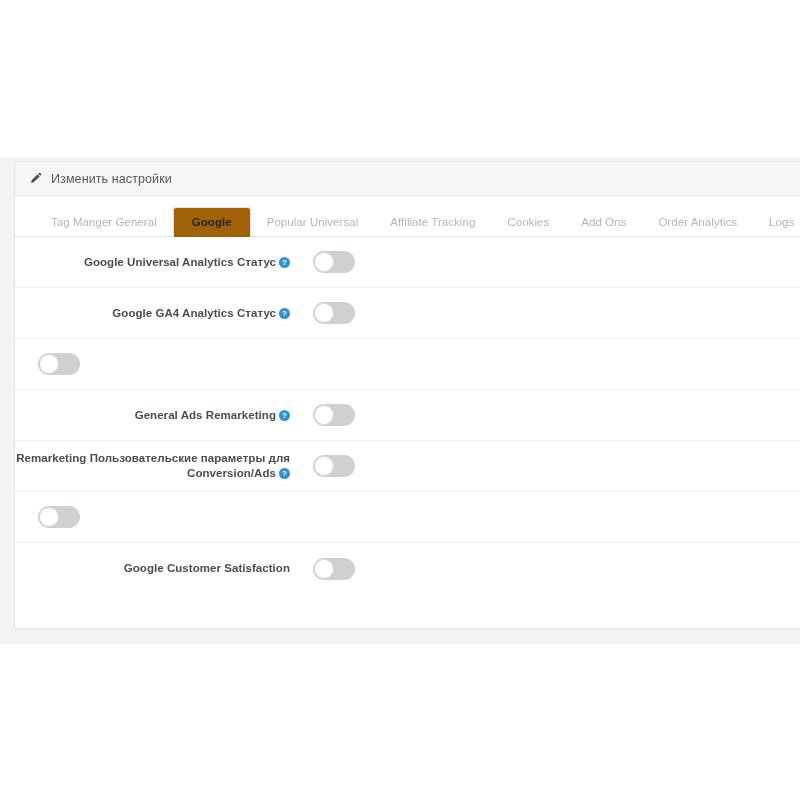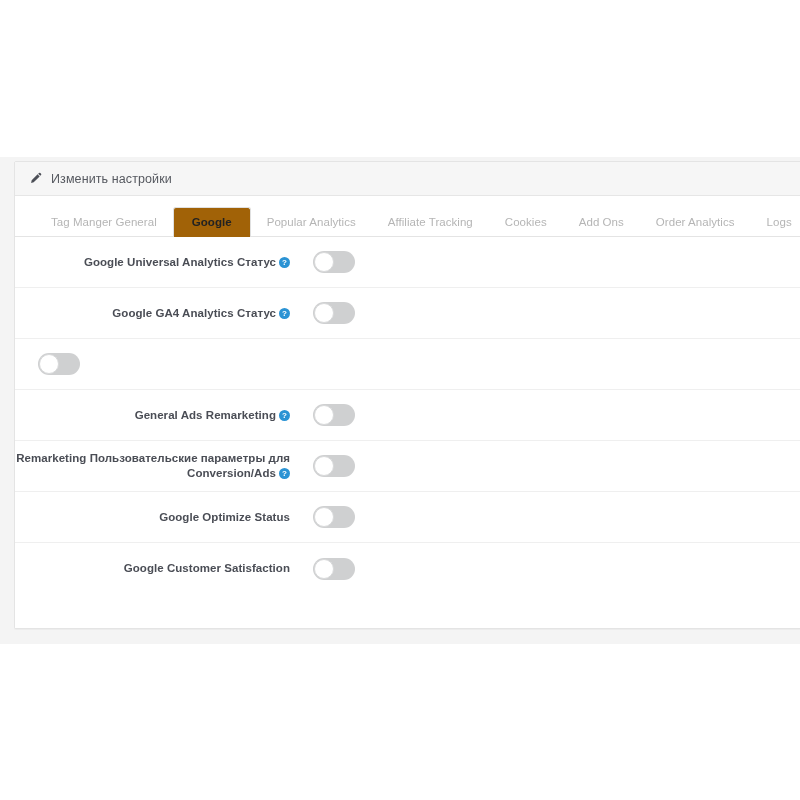--- a/index.html
+++ b/index.html
@@ -174,21 +174,21 @@
     <svg class="pencil-icon" viewBox="0 0 16 16">
       <path d="M12.3 1.2a1.2 1.2 0 0 1 1.7 0l.8.8a1.2 1.2 0 0 1 0 1.7l-1 1-2.5-2.5 1-1zM10.6 2.9l2.5 2.5-7.3 7.3-3.2.7.7-3.2 7.3-7.3z" fill="currentColor"></path>
     </svg>
     <span class="panel-title">Изменить настройки</span>
   </div>
 
   <div class="tabs-wrap">
     <ul class="tabs" id="tabs-list">
         <li class="tab">Tag Manger General</li>
         <li class="tab active">Google</li>
-        <li class="tab">Popular Analytics</li>
+        <li class="tab">Popular Universal</li>
         <li class="tab">Affiliate Tracking</li>
         <li class="tab">Cookies</li>
         <li class="tab">Add Ons</li>
         <li class="tab">Order Analytics</li>
         <li class="tab">Logs</li>
       </ul>
   </div>
 
   <div class="form-body" id="form-body">
       <div class="form-row">
@@ -224,21 +224,20 @@
       </div>
       <div class="form-row">
         <div class="row-label"><span>Remarketing Пользовательские параметры для Conversion/Ads</span><span class="help-icon">?</span></div>
         <div class="row-control">
           <div class="toggle">
             <span class="knob"></span>
           </div>
         </div>
       </div>
       <div class="form-row">
-        <div class="row-label"><span>Google Optimize Status</span></div>
         <div class="row-control">
           <div class="toggle">
             <span class="knob"></span>
           </div>
         </div>
       </div>
       <div class="form-row">
         <div class="row-label"><span>Google Customer Satisfaction</span></div>
         <div class="row-control">
           <div class="toggle">

